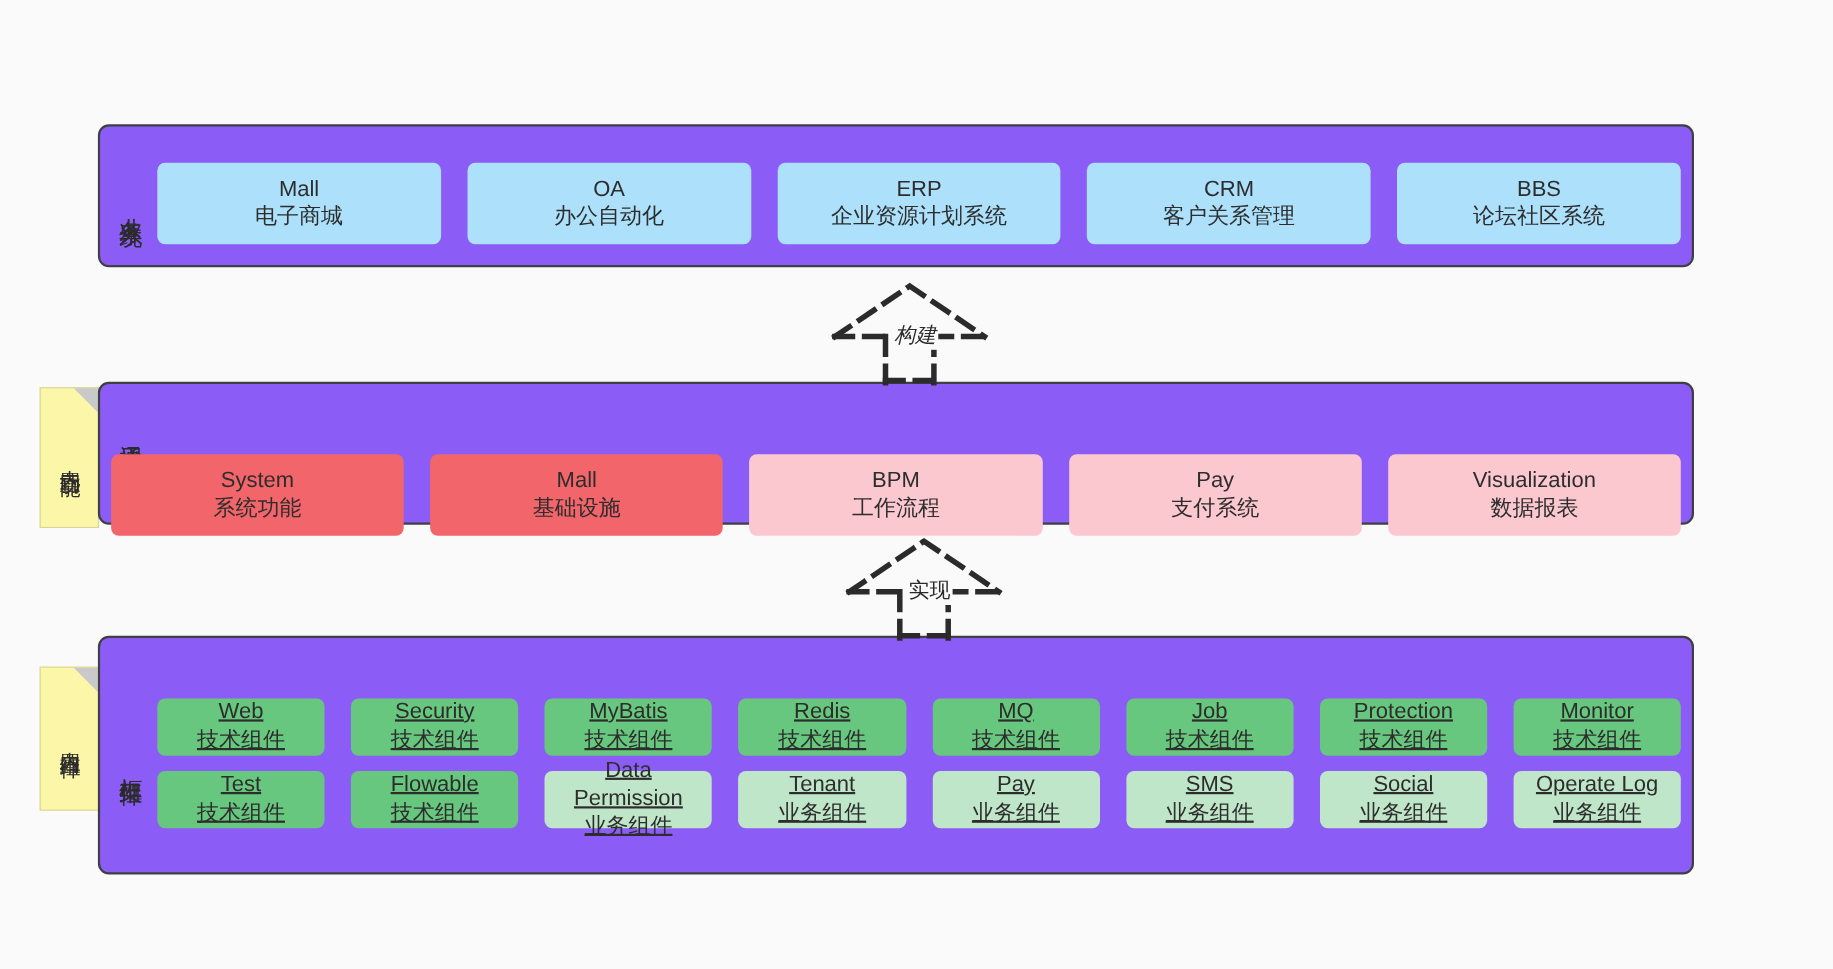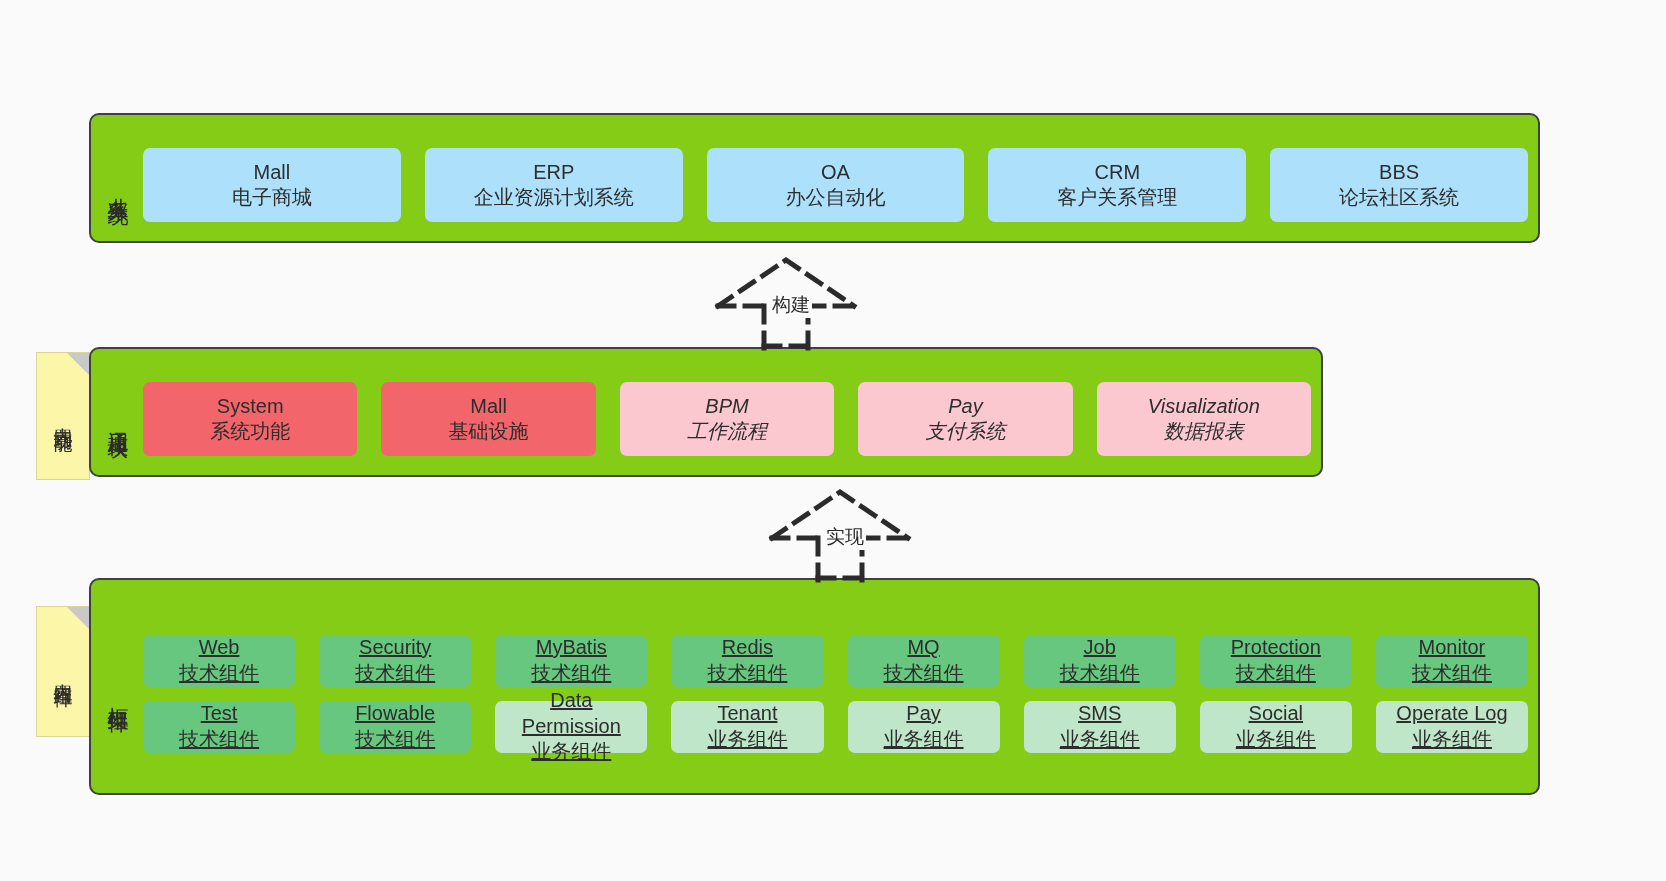--- a/index.html
+++ b/index.html
@@ -21,21 +21,21 @@
     inset: 0;
     background: #fafafa;
   }
 
   
   .layer {
     position: absolute;
     box-sizing: border-box;
     border: 2px solid #3f3f46;
     border-radius: 10px;
-    background: #84cc16;
+    background: #8b5cf6;
     display: flex;
     align-items: stretch;
     padding: 22px 10px 8px 6px;
     z-index: 3;
   }
 
   .layer-title {
     width: 42px;
     flex: 0 0 42px;
     display: flex;
@@ -81,27 +81,27 @@
     padding: 6px 4px;
     box-sizing: border-box;
     user-select: none;
   }
   .card .en { display: block; }
   .card .cn { display: block; }
 
   
   .c-blue        { background: #ace0fb; }
   .c-red         { background: #f2656a; }
-  .c-pink        { background: #fbc8cf; font-style: italic; }
+  .c-pink        { background: #fbc8cf; }
   .c-green       { background: #67c77e; }
   .c-green-light { background: #bfe6c8; }
 
   
   #layer-business  { left: 89px;  top: 113px; width: 1451px; height: 130px; }
-  #layer-common    { left: 89px;  top: 347px; width: 1234px; height: 130px; }
+  #layer-common    { left: 89px;  top: 347px; width: 1451px; height: 130px; flex-direction: column; }
   #layer-framework { left: 89px;  top: 578px; width: 1451px; height: 217px; }
 
   #layer-business  .card,
   #layer-common    .card { height: 74px; }
   #layer-framework .card { height: 52px; text-decoration: underline; }
 
   
   .note {
     position: absolute;
     box-sizing: border-box;
@@ -141,45 +141,45 @@
   .uml-arrow svg { display: block; overflow: visible; }
   .uml-arrow .arrow-label {
     position: absolute;
     font-size: 19px;
     color: #2b2b2b;
     background: #fafafa;
     padding: 0 2px;
     white-space: nowrap;
     user-select: none;
   }
-  #arrow-build { left: 712px; top: 256px; width: 180px; height: 92px; }
+  #arrow-build { left: 753px; top: 256px; width: 180px; height: 92px; font-style: italic; }
   #arrow-build .arrow-label  { left: 58px; top: 36px; }
   #arrow-impl  { left: 766px; top: 488px; width: 180px; height: 92px; }
   #arrow-impl  .arrow-label  { left: 58px; top: 36px; }
 </style>
 </head>
 <body>
 
 <div class="canvas">
 
   <div class="layer" id="layer-business">
     <div class="layer-title">业务系统</div>
     <div class="layer-body">
       <div class="row">
         <div class="card c-blue">
           <span class="en">Mall</span>
           <span class="cn">电子商城</span>
         </div>
         <div class="card c-blue">
+          <span class="en">OA</span>
+          <span class="cn">办公自动化</span>
+        </div>
+        <div class="card c-blue">
           <span class="en">ERP</span>
           <span class="cn">企业资源计划系统</span>
-        </div>
-        <div class="card c-blue">
-          <span class="en">OA</span>
-          <span class="cn">办公自动化</span>
         </div>
         <div class="card c-blue">
           <span class="en">CRM</span>
           <span class="cn">客户关系管理</span>
         </div>
         <div class="card c-blue">
           <span class="en">BBS</span>
           <span class="cn">论坛社区系统</span>
         </div>
       </div>

